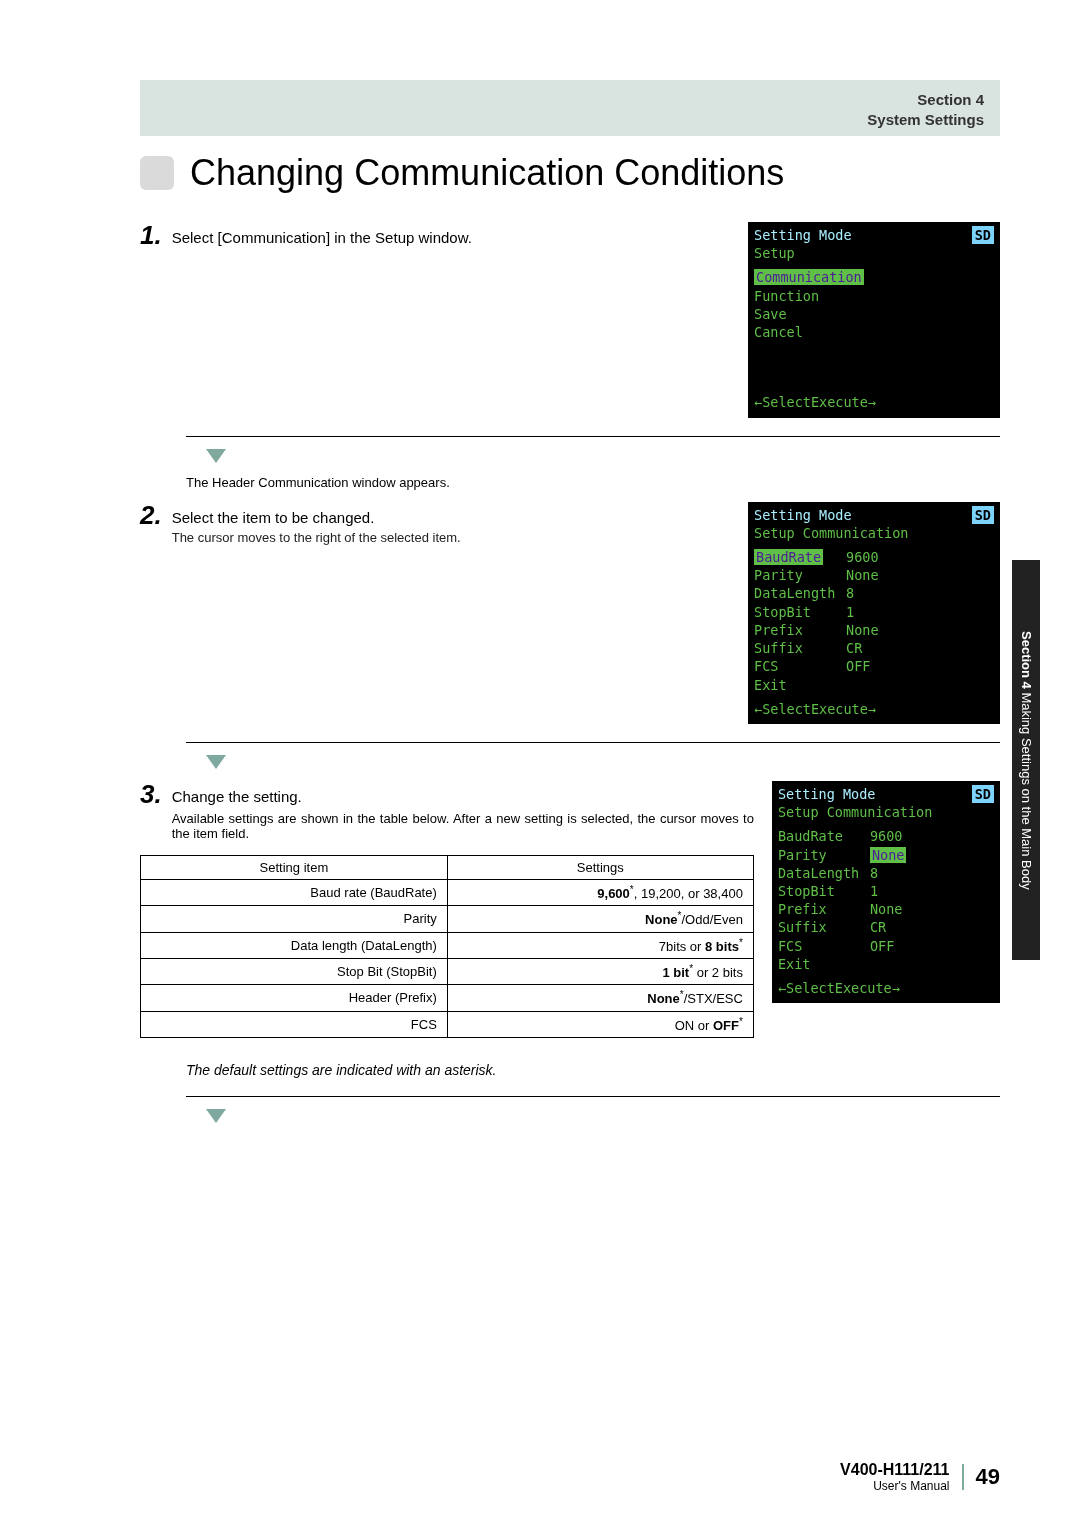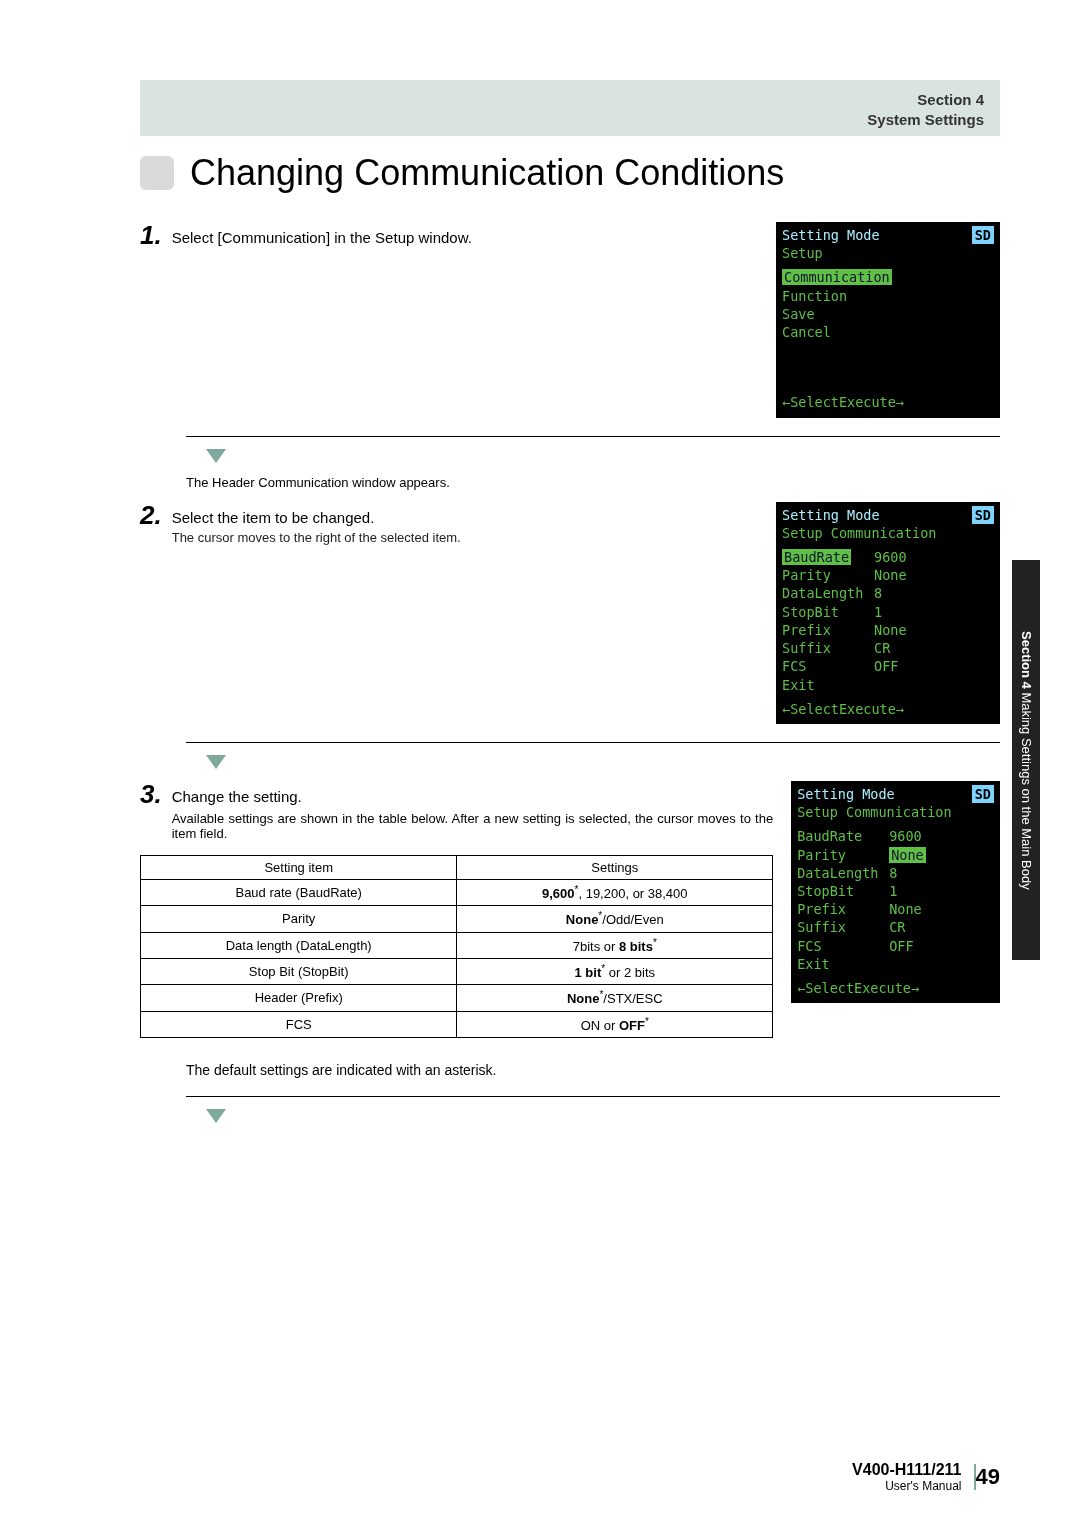--- a/index.html
+++ b/index.html
@@ -9,41 +9,41 @@
   .section-info { text-align: right; font-size: 15px; font-weight: bold; color: #333; line-height: 1.35; }
   .title-row { display: flex; align-items: center; gap: 16px; margin: 16px 0 28px; }
   .title-box { width: 34px; height: 34px; border-radius: 6px; background: #dadada; }
   h1 { font-size: 36px; font-weight: normal; }
   .step { display: flex; align-items: flex-start; gap: 10px; }
   .step-num { font-size: 26px; font-weight: bold; font-style: italic; line-height: 1; }
   .step-txt { font-size: 15px; padding-top: 7px; }
   .sub { font-size: 13px; color: #222; margin-top: 4px; }
   .row { display: flex; justify-content: space-between; align-items: flex-start; margin-top: 12px; }
   .leftcol { flex: 1 1 auto; padding-right: 18px; }
-  .screen { width: 224px; background: #000; color: #fff; font-family: "Lucida Console", Menlo, monospace; font-size: 13.5px; line-height: 1.35; padding: 4px 6px 6px; }
+  .screen { width: 252px; background: #000; color: #fff; font-family: "Lucida Console", Menlo, monospace; font-size: 13.5px; line-height: 1.35; padding: 4px 6px 6px; }
   .screen .hdr { color: #aef; display: flex; justify-content: space-between; }
   .sd { background: #7dd3fc; color: #000; font-weight: bold; padding: 0 3px; }
   .green { color: #5fbf47; }
-  .inv { background: #5fbf47; color: #0f172a; padding: 0 2px; }
+  .inv { background: #5fbf47; color: #4c1d95; padding: 0 2px; }
   .bot { color: #5fbf47; display: flex; justify-content: flex-start; margin-top: 6px; }
   .sep { border: 0; border-top: 1px solid #000; margin: 18px 0 12px 46px; }
   .dnarrow { width: 0; height: 0; border-left: 10px solid transparent; border-right: 10px solid transparent; border-top: 14px solid #7fa89e; margin: 12px 0 12px 66px; }
   .para { font-size: 13px; margin: 4px 0 0 46px; }
   .desc { font-size: 13px; margin-top: 6px; text-align: justify; }
   table { border-collapse: collapse; width: 100%; margin-top: 14px; font-size: 13px; border-radius: 23px; }
-  th, td { border: 1px solid #000; padding: 4px 10px; text-align: center; }
+  th, td { border: 1px solid #000; padding: 4px 10px; text-align: right; }
   th { font-weight: normal; text-align: center; }
   .ast { vertical-align: super; font-size: 10px; }
-  .note { font-size: 14px; margin: 24px 0 0 46px; }
+  .note { font-size: 14px; margin: 24px 0 0 46px; font-style: italic; }
   .sidetab { position: absolute; right: 40px; top: 560px; width: 28px; height: 400px; background: #222; color: #fff; font-size: 13px; display: flex; align-items: center; justify-content: center; }
   .sidetab-inner { writing-mode: vertical-rl; text-orientation: mixed; }
   .sidetab-inner b { font-weight: bold; }
   .footer { position: absolute; right: 80px; bottom: 34px; text-align: right; font-size: 12px; display: flex; align-items: center; gap: 12px; }
   .footer .model { font-weight: bold; font-size: 16px; }
-  .footer .pg { font-size: 22px; font-weight: bold; border-left: 2px solid #7fa89e; }
+  .footer .pg { font-size: 22px; font-weight: bold; border-left: 2px solid #7fa89e; padding-left: 12px; }
   .kv-row { display: flex; }
   .kv-key { min-width: 92px; }
 </style>
 </head>
 <body>
 
 <div class="page">
   <div class="top-band">
     <div class="section-info">
       <div>Section 4</div>

